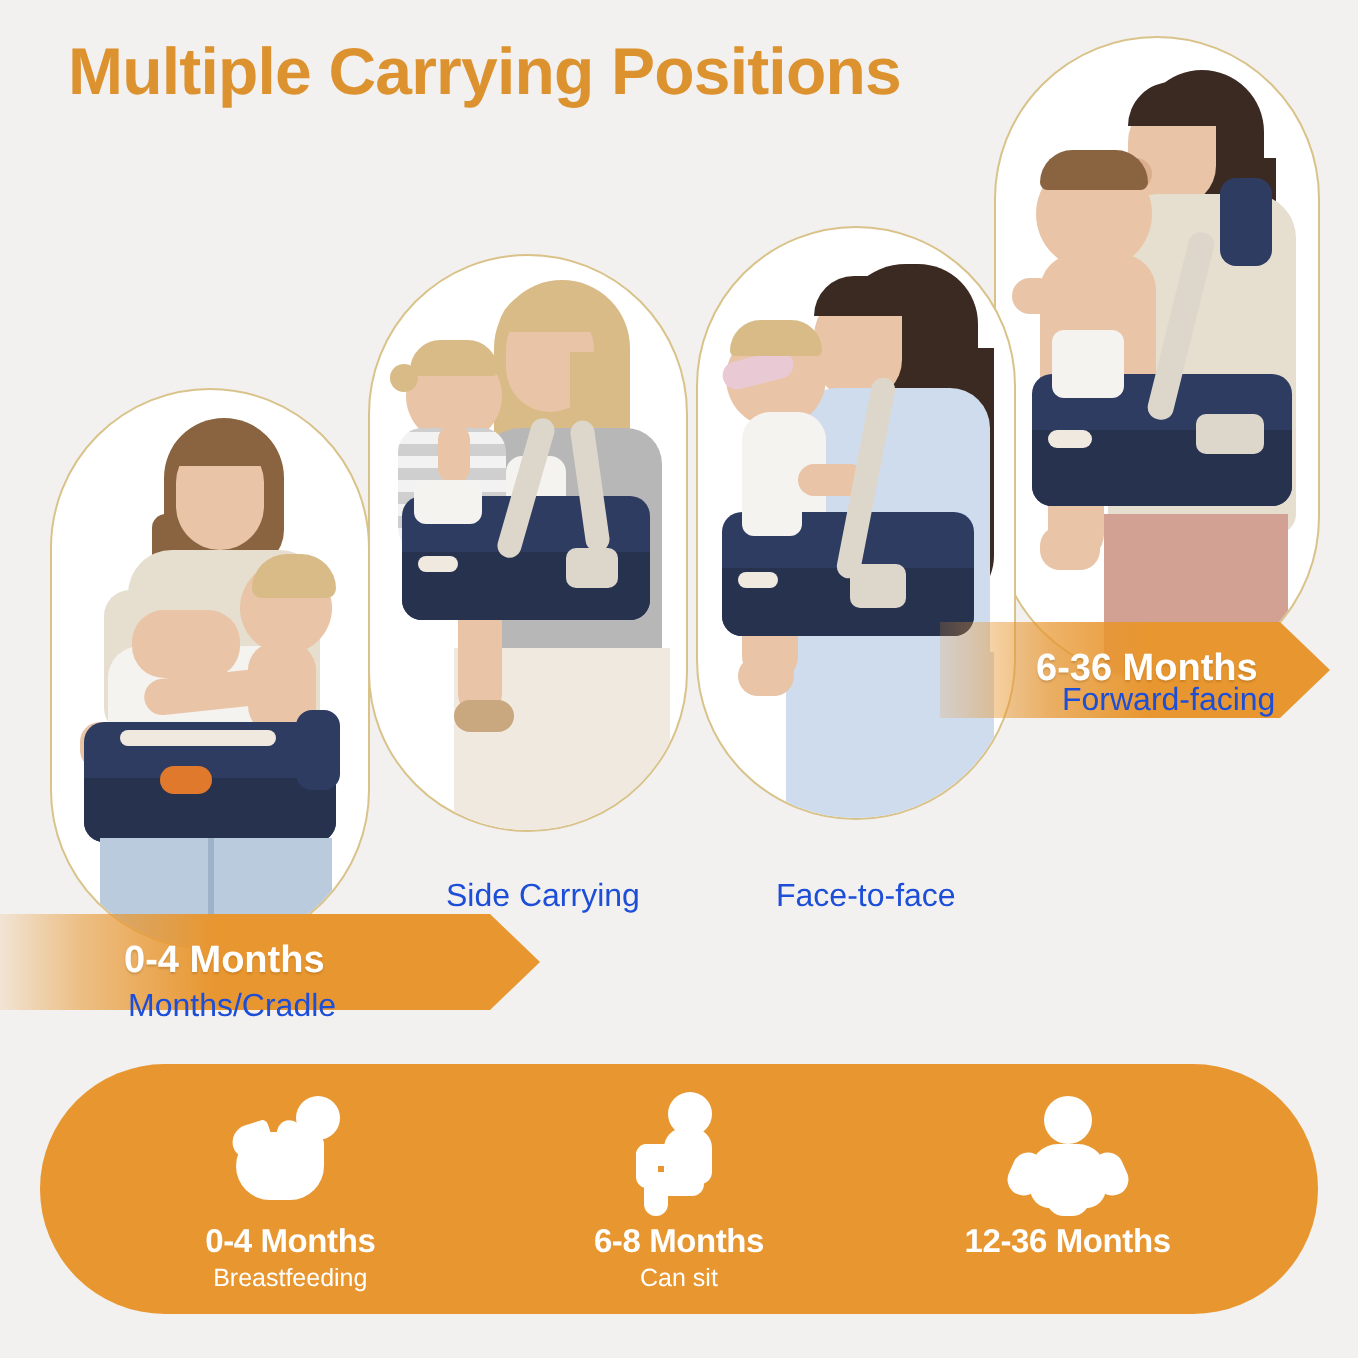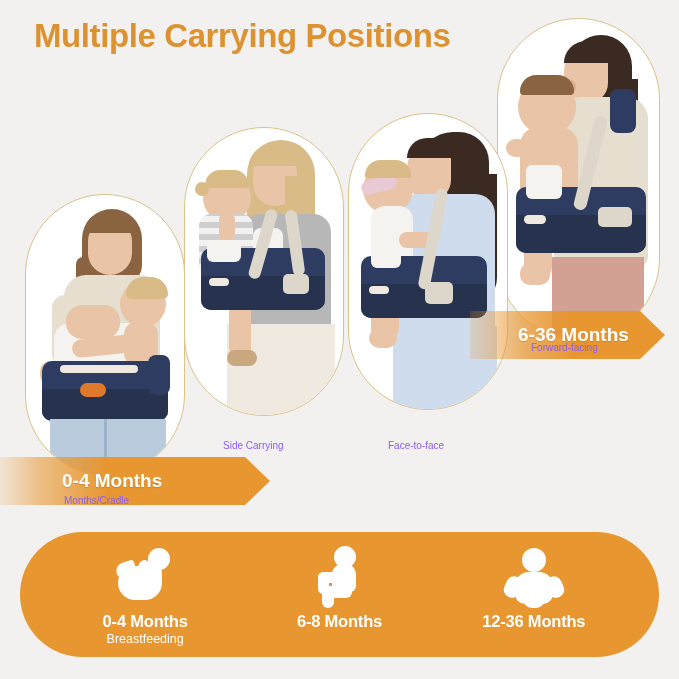--- a/index.html
+++ b/index.html
@@ -75,22 +75,22 @@
     color: #ffffff;
     font-weight: bold;
     font-size: 19px;
     white-space: nowrap;
     top: 50%;
     transform: translateY(-50%);
     text-shadow: 0 1px 1px rgba(120,70,10,.25);
   }
   .sublbl {
     position: absolute;
-    color: #8b5cf6;
-    font-size: 10px;
+    color: #1d4ed8;
+    font-size: 16px;
     white-space: nowrap;
   }
 
   
   #milestones {
     position: absolute;
     left: 20px; top: 532px;
     width: 639px; height: 125px;
     background: #e8962f;
     border-radius: 999px;
@@ -282,20 +282,21 @@
     <div class="ms">
       <div class="glyph">
         <div class="wshape rnd" style="left:26px; top:0px; width:22px; height:22px;"></div>
         <div class="wshape" style="left:24px; top:18px; width:24px; height:28px; border-radius:10px 10px 6px 6px;"></div>
         <div class="wshape" style="left:10px; top:26px; width:22px; height:11px; border-radius:6px;"></div>
         <div class="wshape" style="left:10px; top:26px; width:11px; height:22px; border-radius:6px;"></div>
         <div class="wshape" style="left:14px; top:40px; width:30px; height:12px; border-radius:6px;"></div>
         <div class="wshape" style="left:14px; top:40px; width:12px; height:22px; border-radius:6px;"></div>
       </div>
       <div class="ms-title">6-8 Months</div>
+      <div class="ms-sub">Can sit</div>
     </div>
 
     <div class="ms">
       <div class="glyph">
         <div class="wshape rnd" style="left:19px; top:2px; width:24px; height:24px;"></div>
         <div class="wshape" style="left:12px; top:26px; width:38px; height:32px; border-radius:14px 14px 10px 10px;"></div>
         <div class="wshape" style="left:2px; top:30px; width:16px; height:22px; border-radius:8px; transform:rotate(24deg);"></div>
         <div class="wshape" style="left:44px; top:30px; width:16px; height:22px; border-radius:8px; transform:rotate(-24deg);"></div>
         <div class="wshape" style="left:20px; top:48px; width:22px; height:14px; border-radius:0 0 9px 9px;"></div>
       </div>

